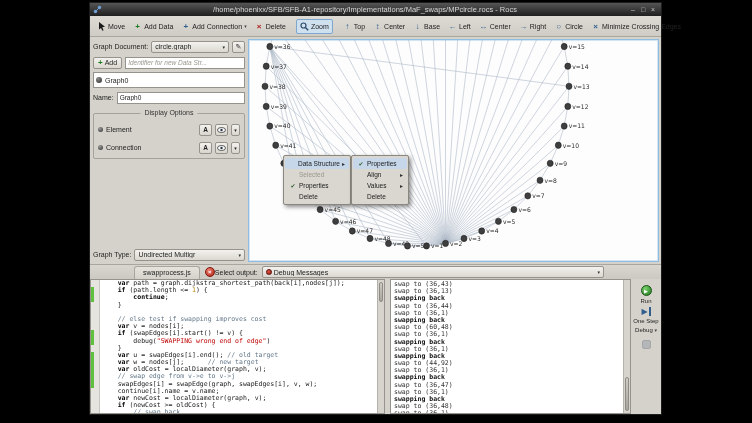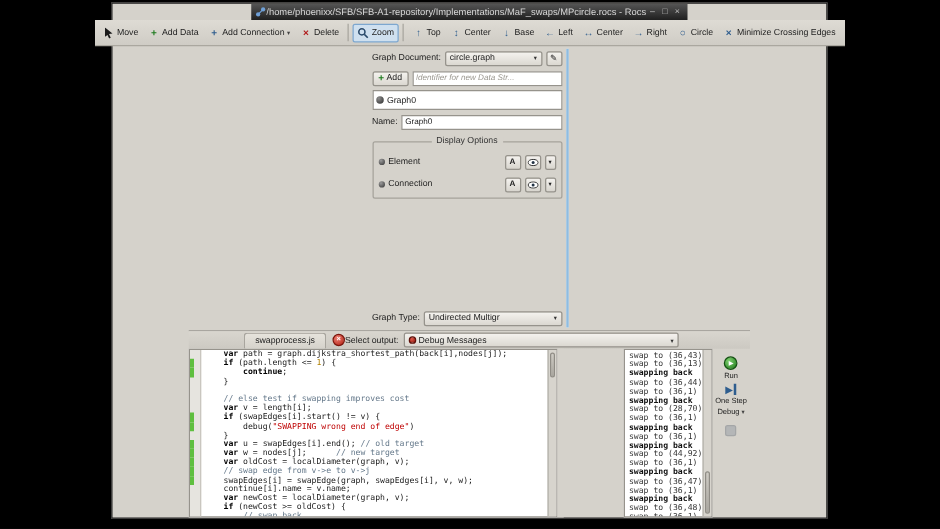--- a/index.html
+++ b/index.html
@@ -1,20 +1,20 @@
 <!DOCTYPE html>
 <html><head>
 <meta charset="utf-8">
 <style>
   html,body{margin:0;padding:0;width:752px;height:423px;overflow:hidden;background:#000;
     font-family:"Liberation Sans",sans-serif;-webkit-font-smoothing:antialiased;}
   *{box-sizing:border-box;user-select:none;}
   .stage{position:relative;width:752px;height:423px;background:#000;}
   .window{position:absolute;left:89px;top:2px;width:573px;height:413px;background:#d5d2cb;
-    border:1px solid #1d1d1d;display:flex;flex-direction:column;align-items:center;}
+    border:1px solid #1d1d1d;display:flex;flex-direction:column;}
   
   .titlebar{height:13px;background:linear-gradient(#555,#1f1f1f);display:flex;align-items:center;
     padding:0 3px;color:#d8d8d8;font-size:7.5px;flex:0 0 auto;}
   .titlebar .ttext{flex:1;text-align:center;white-space:nowrap;overflow:hidden;}
   .wbtn{width:10px;text-align:center;color:#c3c3c3;font-size:7px;line-height:11px;cursor:default;}
   
   .menubar{height:13px;background:linear-gradient(#e3e1db,#d3d0c9);display:flex;align-items:center;
     padding:0 4px;font-size:7.5px;color:#1a1a1a;border-bottom:1px solid #b4b1aa;flex:0 0 auto;}
   .menu-item{padding:1px 5px;border-radius:2px;}
   
@@ -92,21 +92,21 @@
   .codearea{flex:1;overflow:hidden;padding-left:2px;font:6.5px/7.2px "DejaVu Sans Mono",monospace;color:#1a1a1a;}
   .code-line{height:7.2px;white-space:pre;}
   .tok-k{font-weight:bold;color:#000;}
   .tok-s{color:#bf0303;}
   .tok-c{color:#64788a;}
   .tok-n{color:#b08000;}
   .tok-p{color:#1a1a1a;}
   .vscroll{width:7px;flex:0 0 7px;background:#d7d4cd;border-left:1px solid #b4b1aa;position:relative;}
   .vthumb{position:absolute;left:1px;right:1px;border-radius:3px;background:linear-gradient(#cfccc5,#a8a59e);border:1px solid #8f8c85;}
   .splitter{width:5px;flex:0 0 5px;background:#d5d2cb;}
-  .outpanel{flex:1;background:#fff;border:1px solid #96938c;display:flex;min-width:0;margin-left:48px;}
+  .outpanel{flex:1;background:#fff;border:1px solid #96938c;display:flex;min-width:0;}
   .outlist{flex:1;overflow:hidden;padding:1px 0 0 3px;font:6.5px/7.2px "DejaVu Sans Mono",monospace;color:#333;}
   .dbg-line{height:7.2px;white-space:nowrap;}
   .dbg-line.b{font-weight:bold;color:#111;}
   .runcol{width:30px;flex:0 0 30px;display:flex;flex-direction:column;align-items:center;gap:2px;
     padding-top:6px;font-size:6px;color:#222;text-align:center;}
   .run-ic{width:11px;height:11px;border-radius:50%;background:radial-gradient(circle at 35% 30%,#7ed06f,#1f7a1a);
     border:1px solid #145212;color:#fff;font-size:5px;line-height:10px;text-align:center;}
   .step-ic{color:#2e5d8e;font-size:8px;line-height:9px;border-right:2px solid #2e5d8e;padding-right:1px;height:9px;}
   .stop-ic{width:9px;height:9px;border-radius:2px;background:#9aa0a8;border:1px solid #7d838b;opacity:.55;margin-top:4px;}
   .rc-label{line-height:7px;}
@@ -561,21 +561,21 @@
               <div class="gut-line"></div>
               <div class="gut-line"></div>
             </div>
           <div class="codearea">
               <div class="code-line"><span class="tok-p">    </span><span class="tok-k">var</span><span class="tok-p"> path = graph.dijkstra_shortest_path(back[i],nodes[j]);</span></div>
               <div class="code-line"><span class="tok-p">    </span><span class="tok-k">if</span><span class="tok-p"> (path.length &lt;= </span><span class="tok-n">1</span><span class="tok-p">) {</span></div>
               <div class="code-line"><span class="tok-p">        </span><span class="tok-k">continue</span><span class="tok-p">;</span></div>
               <div class="code-line"><span class="tok-p">    }</span></div>
               <div class="code-line"></div>
               <div class="code-line"><span class="tok-c">    // else test if swapping improves cost</span></div>
-              <div class="code-line"><span class="tok-p">    </span><span class="tok-k">var</span><span class="tok-p"> v = length[i];</span></div>
+              <div class="code-line"><span class="tok-p">    </span><span class="tok-k">var</span><span class="tok-p"> v = nodes[i];</span></div>
               <div class="code-line"><span class="tok-p">    </span><span class="tok-k">if</span><span class="tok-p"> (swapEdges[i].start() != v) {</span></div>
               <div class="code-line"><span class="tok-p">        debug(</span><span class="tok-s">"SWAPPING wrong end of edge"</span><span class="tok-p">)</span></div>
               <div class="code-line"><span class="tok-p">    }</span></div>
               <div class="code-line"><span class="tok-p">    </span><span class="tok-k">var</span><span class="tok-p"> u = swapEdges[i].end(); </span><span class="tok-c">// old target</span></div>
               <div class="code-line"><span class="tok-p">    </span><span class="tok-k">var</span><span class="tok-p"> w = nodes[j];      </span><span class="tok-c">// new target</span></div>
               <div class="code-line"><span class="tok-p">    </span><span class="tok-k">var</span><span class="tok-p"> oldCost = localDiameter(graph, v);</span></div>
               <div class="code-line"><span class="tok-c">    // swap edge from v-&gt;e to v-&gt;j</span></div>
               <div class="code-line"><span class="tok-p">    swapEdges[i] = swapEdge(graph, swapEdges[i], v, w);</span></div>
               <div class="code-line"><span class="tok-p">    continue[i].name = v.name;</span></div>
               <div class="code-line"><span class="tok-p">    </span><span class="tok-k">var</span><span class="tok-p"> newCost = localDiameter(graph, v);</span></div>
@@ -588,21 +588,21 @@
         </div>
         <div class="splitter"></div>
         <div class="outpanel">
           <div class="outlist">
               <div class="dbg-line">swap to (36,43)</div>
               <div class="dbg-line">swap to (36,13)</div>
               <div class="dbg-line b">swapping back</div>
               <div class="dbg-line">swap to (36,44)</div>
               <div class="dbg-line">swap to (36,1)</div>
               <div class="dbg-line b">swapping back</div>
-              <div class="dbg-line">swap to (28,70)</div>
+              <div class="dbg-line">swap to (60,48)</div>
               <div class="dbg-line">swap to (36,1)</div>
               <div class="dbg-line b">swapping back</div>
               <div class="dbg-line">swap to (36,1)</div>
               <div class="dbg-line b">swapping back</div>
               <div class="dbg-line">swap to (44,92)</div>
               <div class="dbg-line">swap to (36,1)</div>
               <div class="dbg-line b">swapping back</div>
               <div class="dbg-line">swap to (36,47)</div>
               <div class="dbg-line">swap to (36,1)</div>
               <div class="dbg-line b">swapping back</div>

